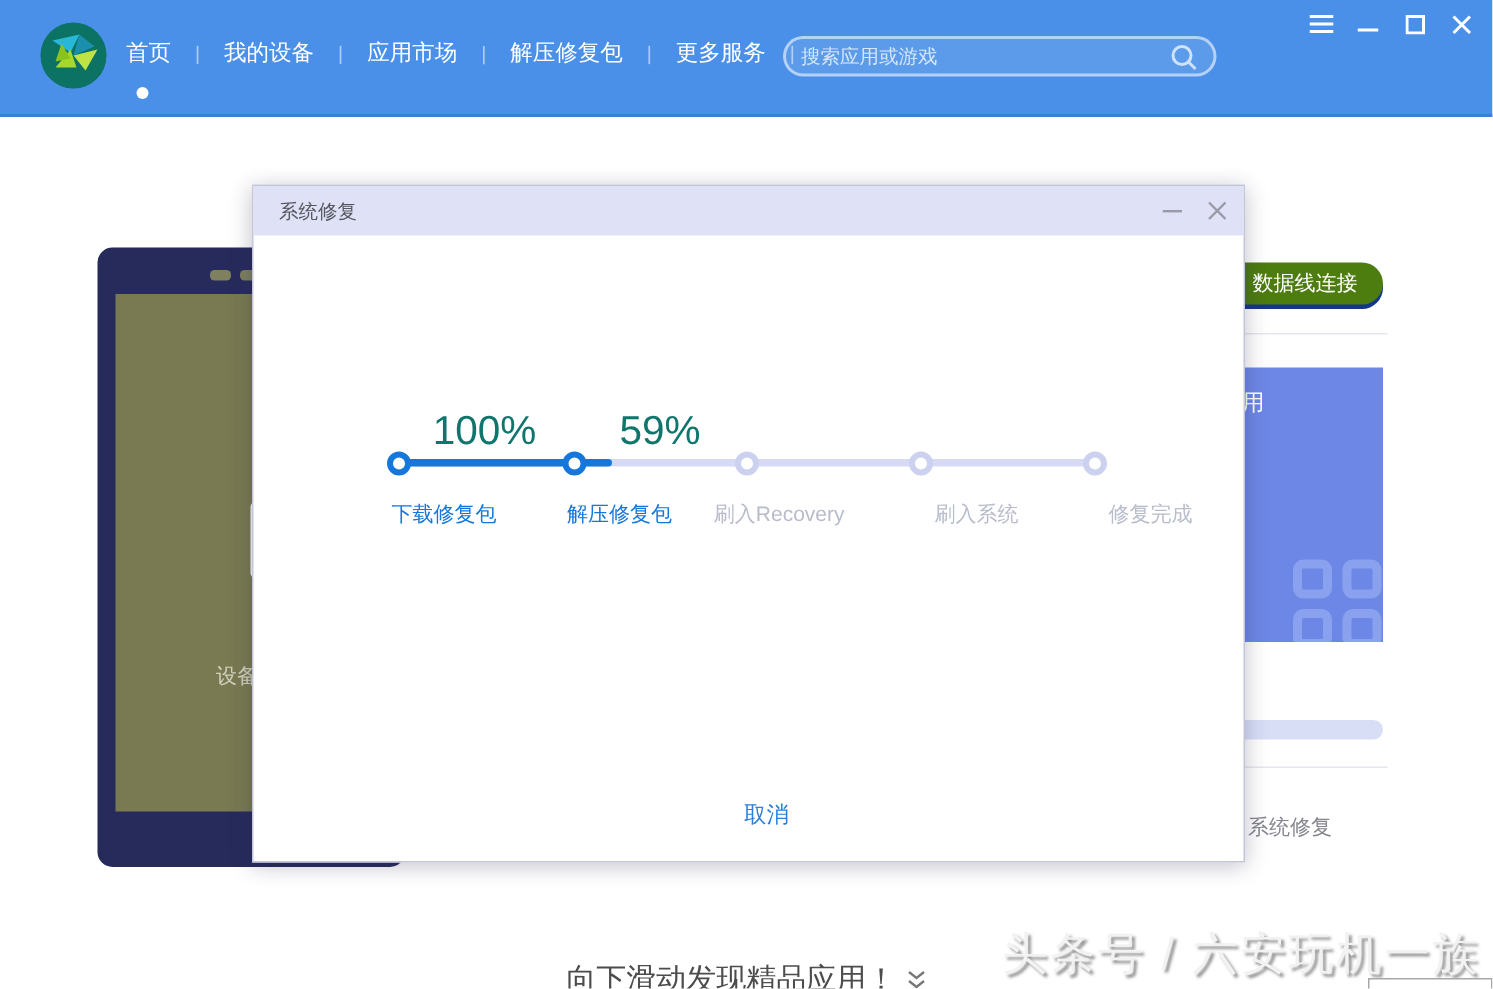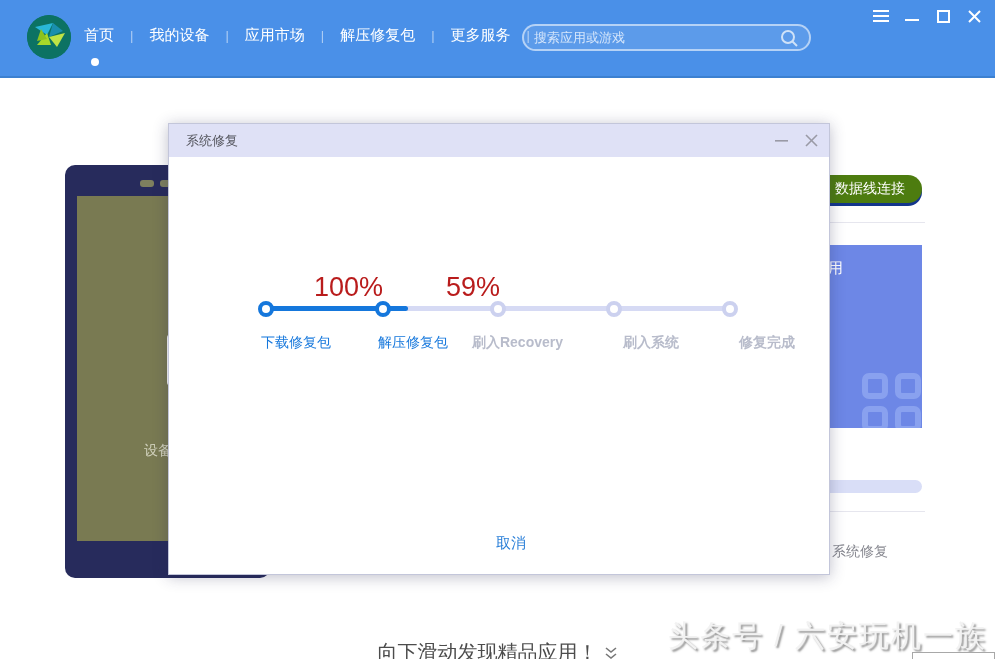--- a/index.html
+++ b/index.html
@@ -116,28 +116,28 @@
   .dialog-ctl { width:16px; height:16px; display:flex; align-items:center; justify-content:center; }
   
   .track-base { position:absolute; left:97px; top:182px; width:464px; height:5px; background:#d6daf4; border-radius:3px; }
   .track-fill { position:absolute; left:97px; top:182px; width:142px; height:5px; background:#1577dc; border-radius:3px; }
   .step-circle {
     position:absolute; top:177px; width:16px; height:16px; border-radius:50%;
     background:#ffffff; border:4px solid #1577dc;
   }
   .step-circle.pending { border-color:#ccd1ef; }
   .pct {
-    position:absolute; top:148px; width:120px; text-align:right;
-    color:#b91c1c; font-size:27px; font-weight:400;
+    position:absolute; top:148px; width:120px; text-align:center;
+    color:#0f766e; font-size:27px; font-weight:400;
   }
   .step-label {
     position:absolute; top:199px; width:130px; text-align:right; font-size:14px;margin-top:11px;
   }
   .step-label.done, .step-label.active { color:#1577dc; }
-  .step-label.pending { color:#b8bccb;font-weight:bold; }
+  .step-label.pending { color:#b8bccb; }
   .dialog-tip {
     position:absolute; left:0; top:352px; width:100%; text-align:center;
     color:#6a6a72; font-size:14px;
   }
   .dialog-cancel-row { position:absolute; left:0; top:410px; width:100%; text-align:center; }
   .dialog-cancel { color:#2a7fd8; font-size:15px; cursor:pointer;margin-left:24px; }
 </style>
 </head>
 <body>
 

